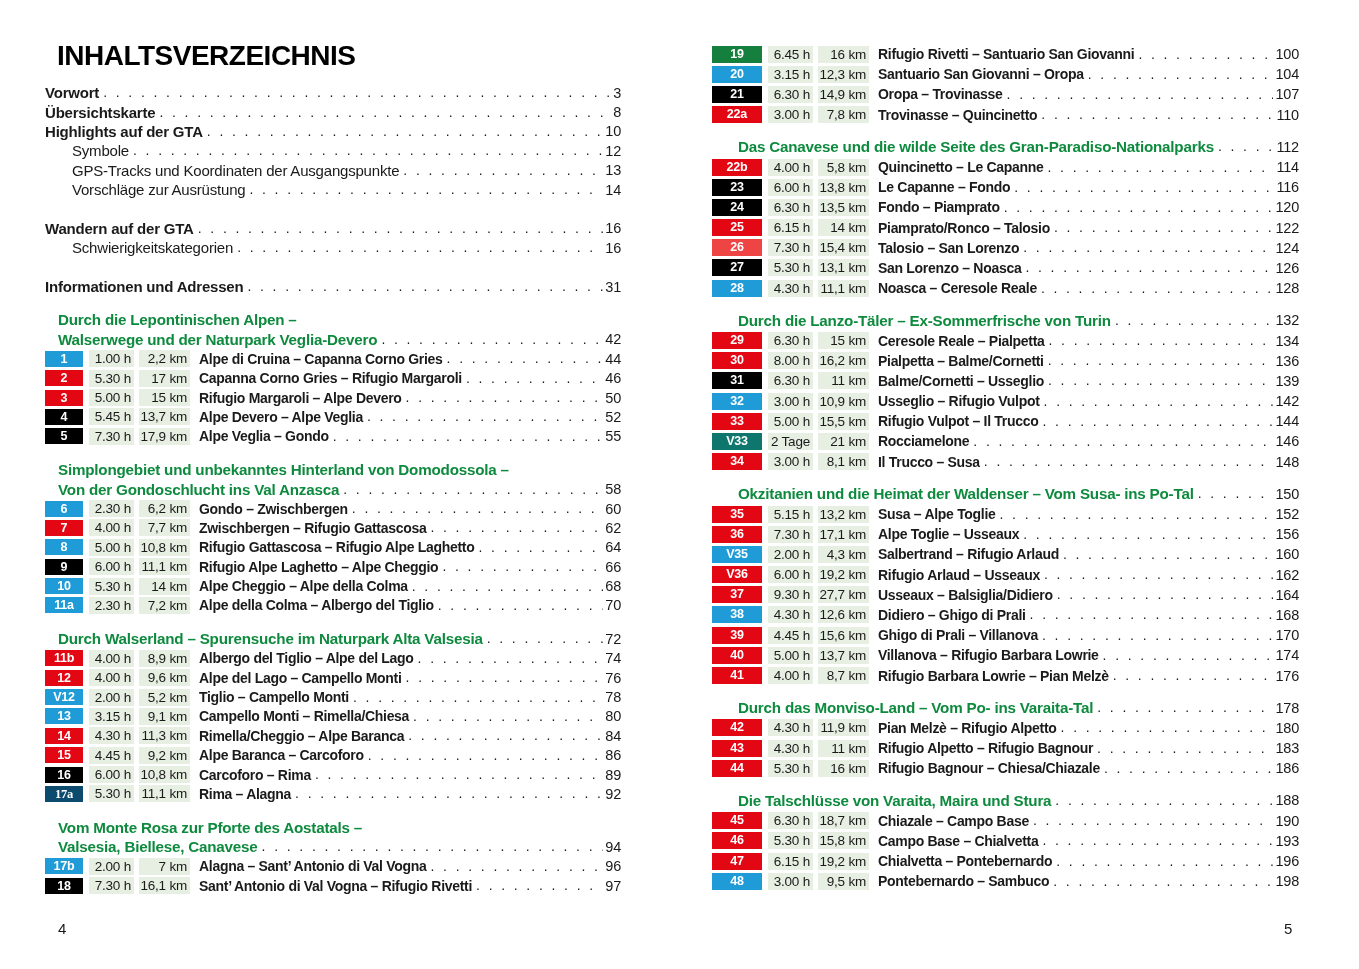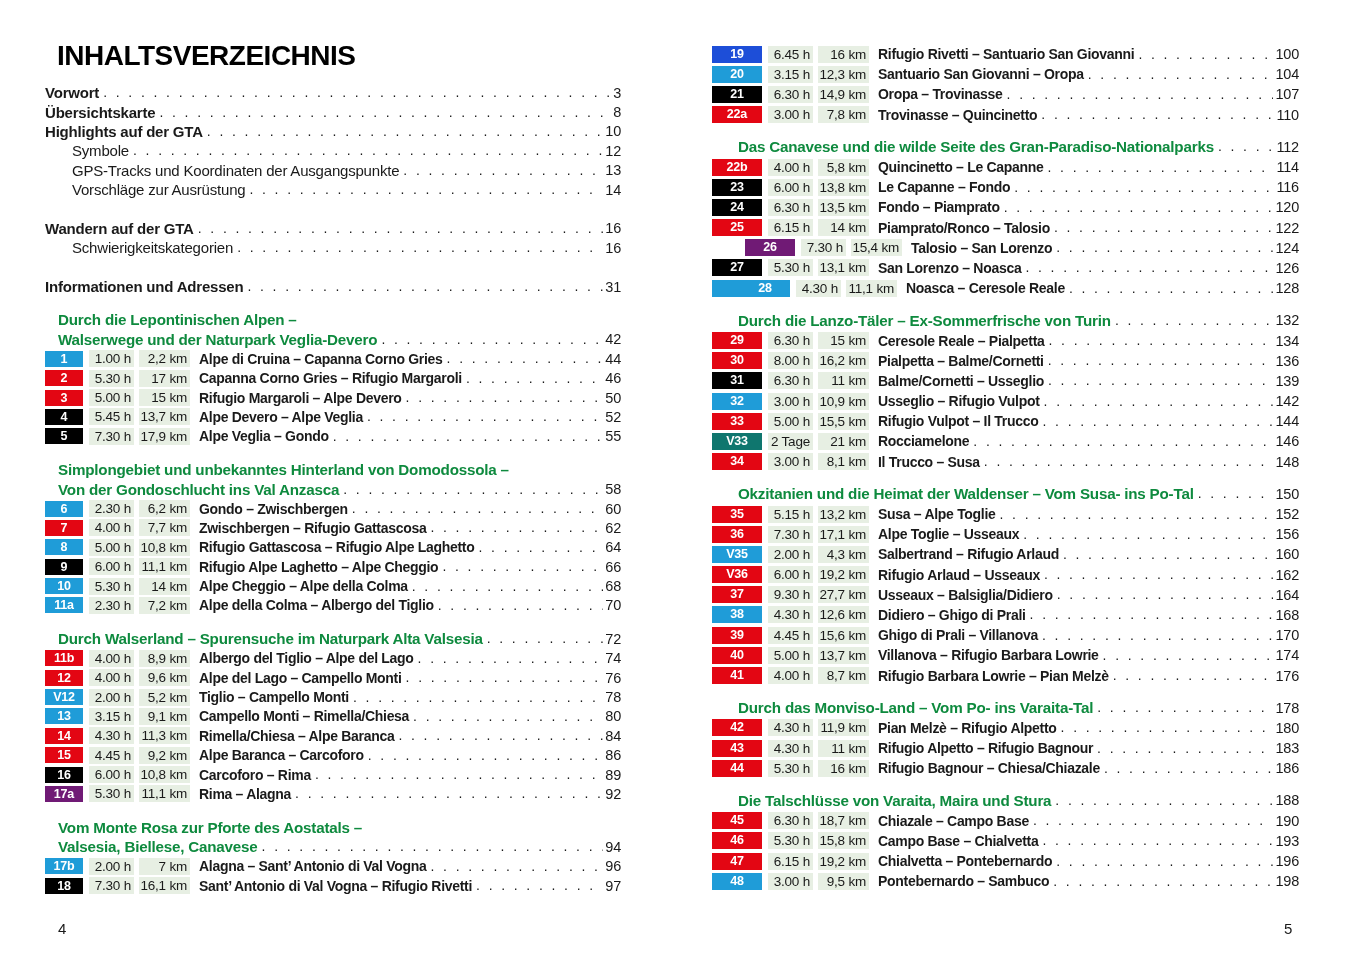--- a/index.html
+++ b/index.html
@@ -279,42 +279,42 @@
           <span class="cell time">3.15 h</span>
           <span class="cell dist">9,1 km</span>
           <span class="route">Campello Monti – Rimella/Chiesa</span>
           <span class="leader"></span>
           <span class="pg">80</span>
         </div>
         <div class="line">
           <span class="badge" style="background: rgb(227, 6, 19);">14</span>
           <span class="cell time">4.30 h</span>
           <span class="cell dist">11,3 km</span>
-          <span class="route">Rimella/Chiesa – Alpe Baranca</span>
+          <span class="route">Rimella/Cheggio – Alpe Baranca</span>
           <span class="leader"></span>
           <span class="pg">84</span>
         </div>
         <div class="line">
           <span class="badge" style="background: rgb(227, 6, 19);">15</span>
           <span class="cell time">4.45 h</span>
           <span class="cell dist">9,2 km</span>
           <span class="route">Alpe Baranca – Carcoforo</span>
           <span class="leader"></span>
           <span class="pg">86</span>
         </div>
         <div class="line">
           <span class="badge" style="background: rgb(0, 0, 0);">16</span>
           <span class="cell time">6.00 h</span>
           <span class="cell dist">10,8 km</span>
           <span class="route">Carcoforo – Rima</span>
           <span class="leader"></span>
           <span class="pg">89</span>
         </div>
         <div class="line">
-          <span class="badge" style="background: #701a75;">17a</span>
+          <span class="badge" style="background: #0c4a6e; font-family: Liberation Serif, serif;">17a</span>
           <span class="cell time">5.30 h</span>
           <span class="cell dist">11,1 km</span>
           <span class="route">Rima – Alagna</span>
           <span class="leader"></span>
           <span class="pg">92</span>
         </div>
       </div>
       <div class="section">
         <div class="line">
           <span class="head-label head-indent">Vom Monte Rosa zur Pforte des Aostatals –</span>
@@ -338,21 +338,21 @@
           <span class="cell dist">16,1 km</span>
           <span class="route">Sant’ Antonio di Val Vogna – Rifugio Rivetti</span>
           <span class="leader"></span>
           <span class="pg">97</span>
         </div>
       </div>
     </div>
   <div id="col-right" class="col col-right">
       <div class="section no-head">
         <div class="line">
-          <span class="badge" style="background: #1d4ed8;">19</span>
+          <span class="badge" style="background: #15803d;">19</span>
           <span class="cell time">6.45 h</span>
           <span class="cell dist">16 km</span>
           <span class="route">Rifugio Rivetti – Santuario San Giovanni</span>
           <span class="leader"></span>
           <span class="pg">100</span>
         </div>
         <div class="line">
           <span class="badge" style="background: rgb(31, 156, 216);">20</span>
           <span class="cell time">3.15 h</span>
           <span class="cell dist">12,3 km</span>
@@ -409,37 +409,37 @@
         </div>
         <div class="line">
           <span class="badge" style="background: rgb(227, 6, 19);">25</span>
           <span class="cell time">6.15 h</span>
           <span class="cell dist">14 km</span>
           <span class="route">Piamprato/Ronco – Talosio</span>
           <span class="leader"></span>
           <span class="pg">122</span>
         </div>
         <div class="line">
-          <span class="badge" style="background: #701a75; margin-left: 33px;">26</span>
+          <span class="badge" style="background: #ef4444;">26</span>
           <span class="cell time">7.30 h</span>
           <span class="cell dist">15,4 km</span>
           <span class="route">Talosio – San Lorenzo</span>
           <span class="leader"></span>
           <span class="pg">124</span>
         </div>
         <div class="line">
           <span class="badge" style="background: rgb(0, 0, 0);">27</span>
           <span class="cell time">5.30 h</span>
           <span class="cell dist">13,1 km</span>
           <span class="route">San Lorenzo – Noasca</span>
           <span class="leader"></span>
           <span class="pg">126</span>
         </div>
         <div class="line">
-          <span class="badge" style="background: rgb(31, 156, 216); padding-left: 28px;">28</span>
+          <span class="badge" style="background: rgb(31, 156, 216);">28</span>
           <span class="cell time">4.30 h</span>
           <span class="cell dist">11,1 km</span>
           <span class="route">Noasca – Ceresole Reale</span>
           <span class="leader"></span>
           <span class="pg">128</span>
         </div>
       </div>
       <div class="section">
         <div class="line">
           <span class="head-label head-indent">Durch die Lanzo-Täler – Ex-Sommerfrische von Turin</span>

